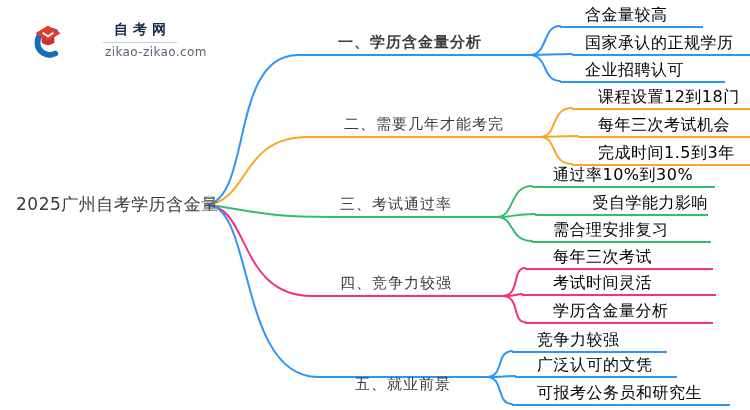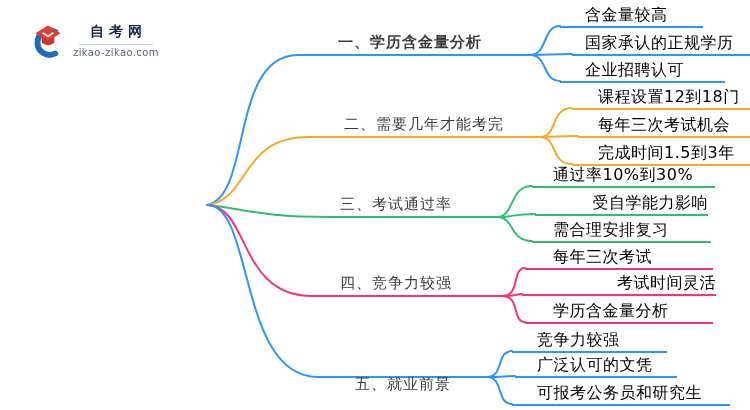--- a/index.html
+++ b/index.html
@@ -18,21 +18,21 @@
   }
   .sub{
     position:absolute;height:24px;line-height:25px;font-size:16px;color:#000000;
     border-bottom:2px solid;white-space:nowrap;box-sizing:content-box;letter-spacing:0.5px;
   }
   
   .logo{position:absolute;left:30px;top:20px;display:flex;align-items:center;gap:7px;}
   .logo-txt{display:flex;flex-direction:column;align-items:center;}
   .brand{font-size:14px;font-weight:bold;color:#16294a;letter-spacing:5px;text-indent:5px;}
   .logo-divider{width:74px;height:1px;background:#c8cdd5;margin:3px 0 2px 0;}
-  .site{font-size:10px;color:#5a6472;letter-spacing:0.4px;}
+  .site{font-size:12px;color:#5a6472;letter-spacing:0.4px;margin-left:32px;}
 </style>
 </head>
 <body>
 
 <div class="canvas">
 
   <svg class="links" viewBox="0 0 750 410">
     <g stroke="#2b96f5">
       <path class="link" d="M207,205 C252,197 230,55 298,55 L530,55"></path>
       <path class="link" d="M530,55 C548,55 542,26 560,26"></path>
@@ -72,40 +72,41 @@
       <polygon points="20,6 34,14.5 20,23 6,14.5" fill="#e23b30"></polygon>
       <polyline points="14,14 20,18 26,14" fill="none" stroke="#ffffff" stroke-width="2.2"></polyline>
     </svg>
     <div class="logo-txt">
       <div class="brand">自考网</div>
       <div class="logo-divider"></div>
       <div class="site">zikao-zikao.com</div>
     </div>
   </div>
 
+  <div class="center-title">2025广州自考学历含金量</div>
 
   <div class="blabel" style="left:338px;top:33px;font-weight:bold;">一、学历含金量分析</div>
   <div class="blabel" style="left:344px;top:115px;">二、需要几年才能考完</div>
   <div class="blabel" style="left:340px;top:195px;">三、考试通过率</div>
   <div class="blabel" style="left:340px;top:274px;">四、竞争力较强</div>
   <div class="blabel" style="left:340px;top:375px;margin-left:15px;">五、就业前景</div>
 
   <div class="sub" style="left: 560px; top: 2px; width: 118px; padding-left: 25px; border-bottom-color: rgb(43, 150, 245);">含金量较高</div>
   <div class="sub" style="left: 572px; top: 30px; width: 166px; padding-left: 13px; border-bottom-color: rgb(43, 150, 245);">国家承认的正规学历</div>
   <div class="sub" style="left: 560px; top: 57px; width: 140px; padding-left: 25px; border-bottom-color: rgb(43, 150, 245);">企业招聘认可</div>
 
   <div class="sub" style="left: 572px; top: 84px; width: 172px; padding-left: 26px; border-bottom-color: rgb(247, 168, 40);">课程设置12到18门</div>
   <div class="sub" style="left: 578px; top: 112px; width: 166px; padding-left: 20px; border-bottom-color: rgb(247, 168, 40);">每年三次考试机会</div>
   <div class="sub" style="left: 572px; top: 140px; width: 166px; padding-left: 26px; border-bottom-color: rgb(247, 168, 40);">完成时间1.5到3年</div>
 
   <div class="sub" style="left: 532px; top: 162px; width: 162px; padding-left: 21px; border-bottom-color: rgb(51, 189, 112);">通过率10%到30%</div>
   <div class="sub" style="left: 535px; top: 190px; width: 155px; padding-left: 18px; border-bottom-color: rgb(51, 189, 112); text-align: right;">受自学能力影响</div>
   <div class="sub" style="left: 532px; top: 217px; width: 158px; padding-left: 21px; border-bottom-color: rgb(51, 189, 112);">需合理安排复习</div>
 
   <div class="sub" style="left: 525px; top: 244px; width: 160px; padding-left: 28px; border-bottom-color: rgb(245, 50, 124);">每年三次考试</div>
-  <div class="sub" style="left: 522px; top: 270px; width: 163px; padding-left: 31px; border-bottom-color: rgb(245, 50, 124); text-align: right;">考试时间灵活</div>
+  <div class="sub" style="left: 522px; top: 270px; width: 163px; padding-left: 31px; border-bottom-color: rgb(245, 50, 124);">考试时间灵活</div>
   <div class="sub" style="left: 525px; top: 298px; width: 160px; padding-left: 28px; border-bottom-color: rgb(245, 50, 124);">学历含金量分析</div>
 
   <div class="sub" style="left: 512px; top: 327px; width: 130px; padding-left: 25px; border-bottom-color: rgb(43, 150, 245);">竞争力较强</div>
   <div class="sub" style="left: 515px; top: 352px; width: 140px; padding-left: 22px; border-bottom-color: rgb(43, 150, 245);">广泛认可的文凭</div>
   <div class="sub" style="left: 512px; top: 380px; width: 193px; padding-left: 25px; border-bottom-color: rgb(43, 150, 245);">可报考公务员和研究生</div>
 
 </div>
 
 </body></html>

